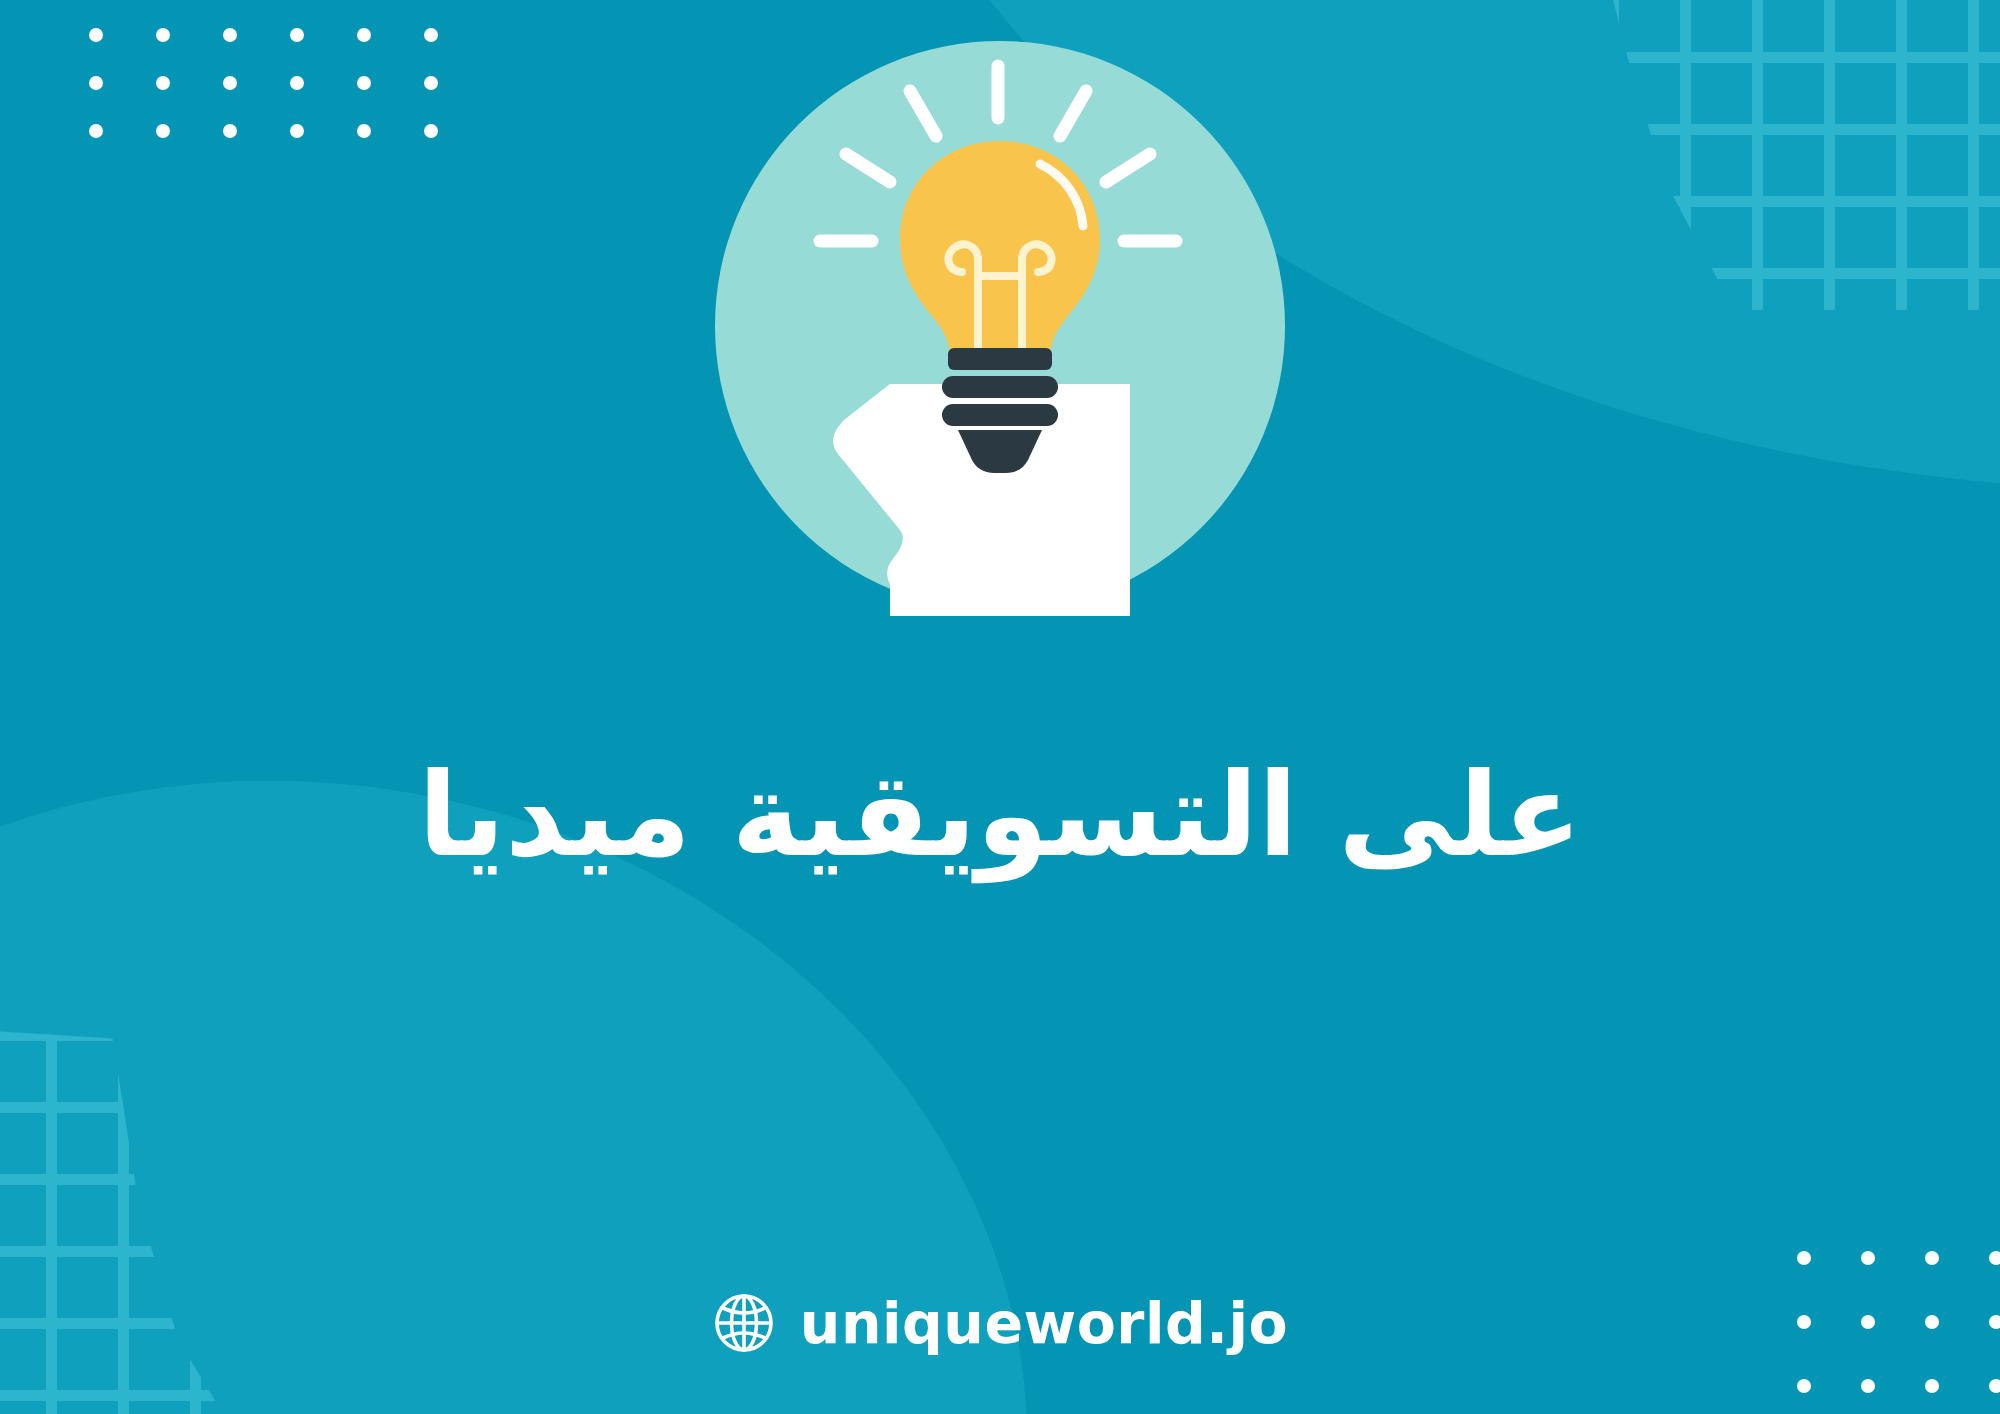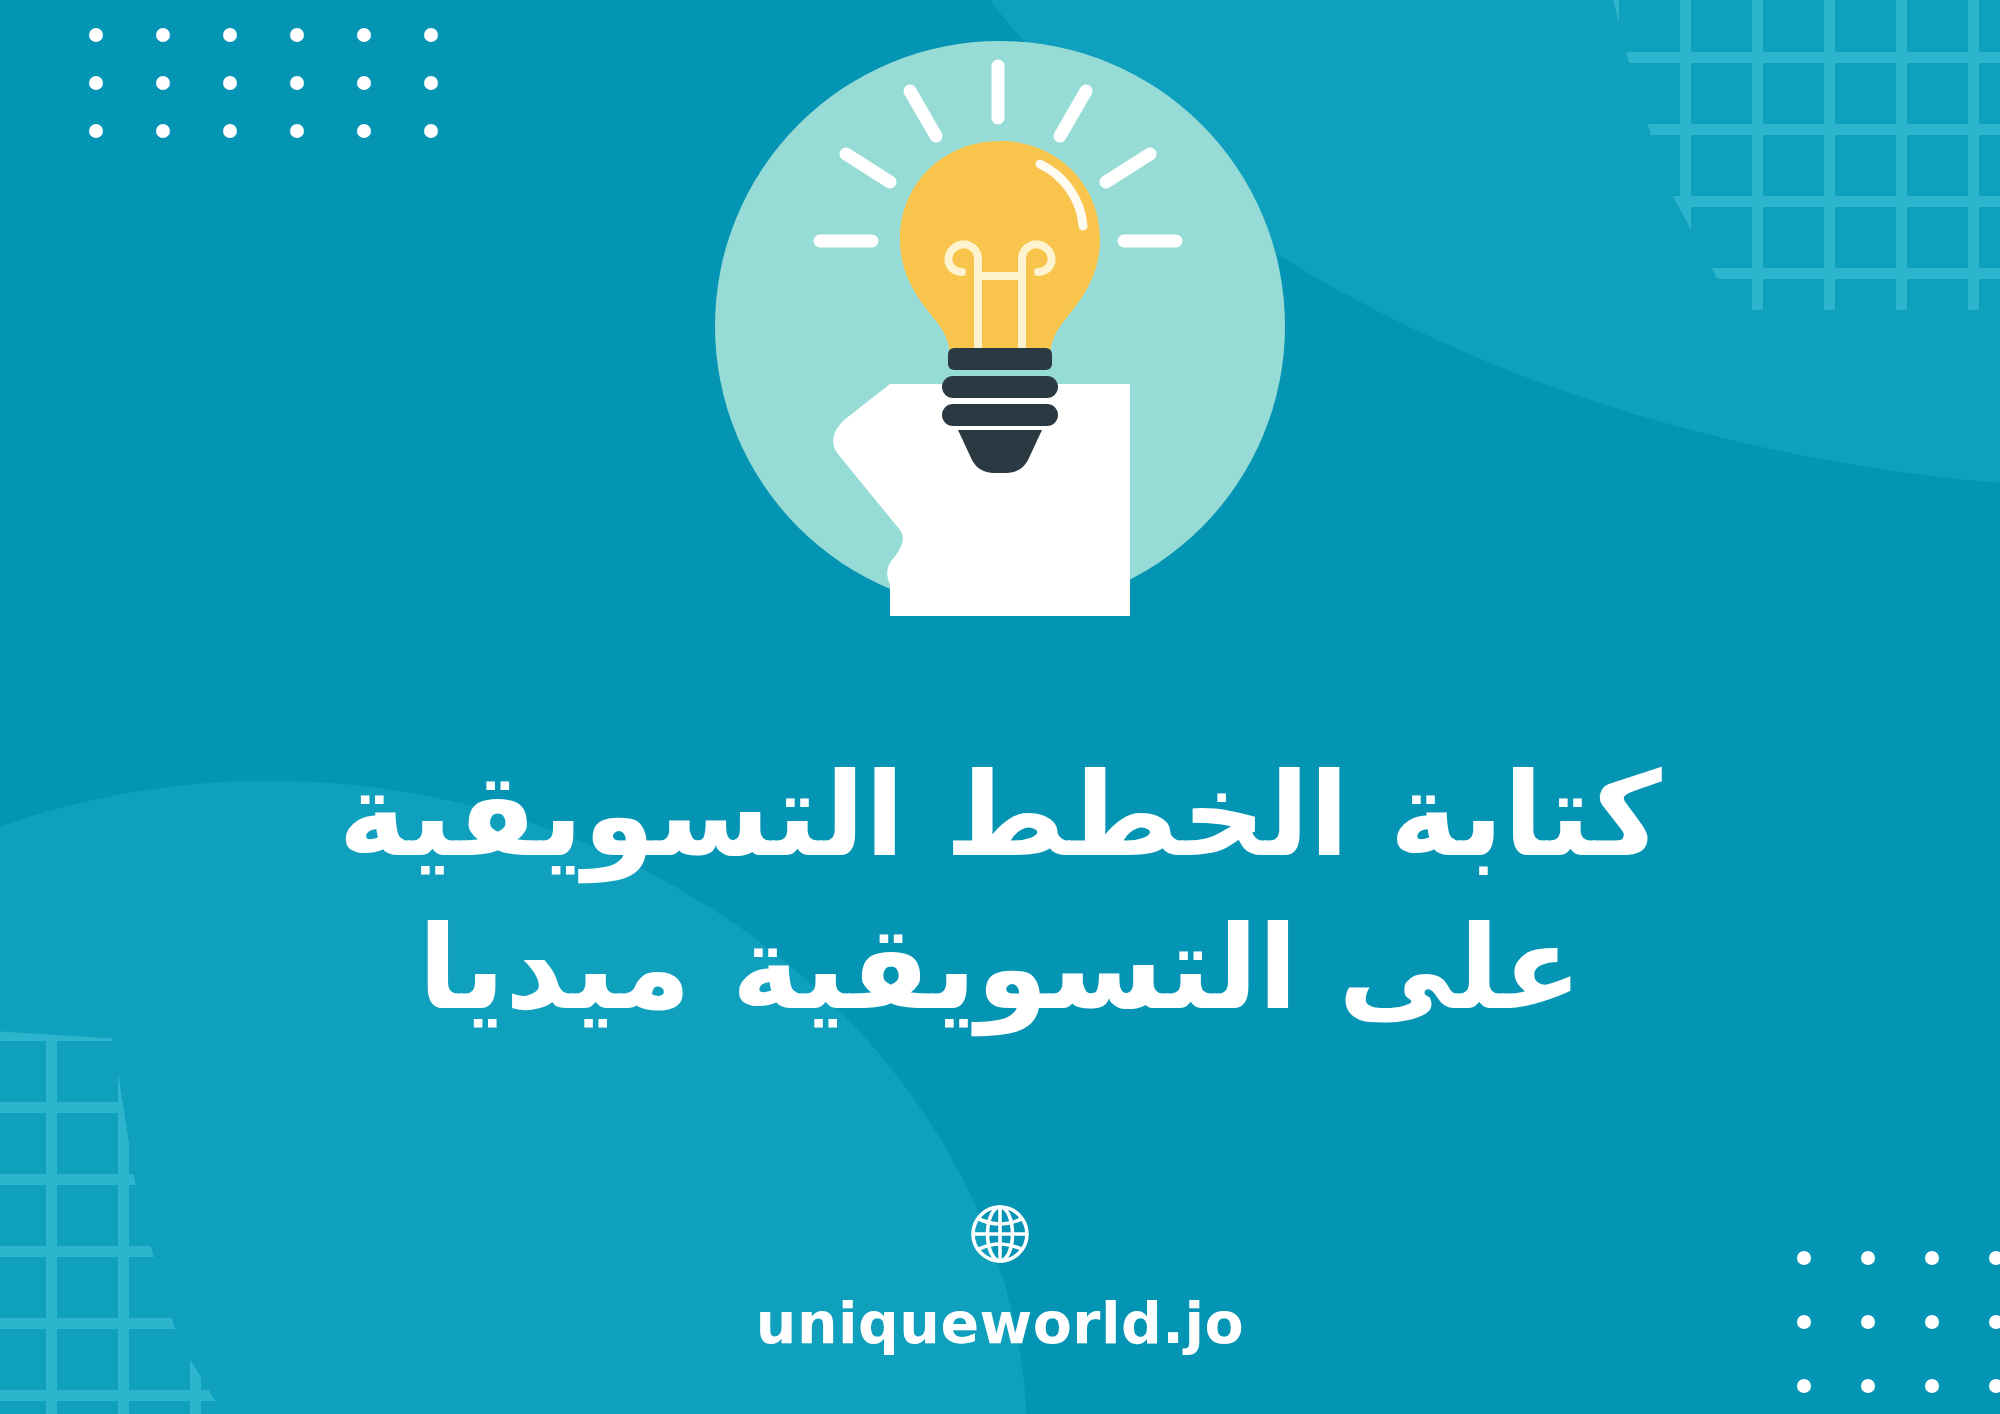--- a/index.html
+++ b/index.html
@@ -126,21 +126,20 @@
   #footer {
     position: absolute;
     bottom: 58px;
     left: 0;
     width: 100%;
     display: flex;
     align-items: center;
     justify-content: center;
     gap: 24px;
     direction: ltr;
-    flex-direction: column;
   }
   #globe-icon { width: 64px; height: 64px; flex: none; }
   #globe-icon svg { display: block; width: 100%; height: 100%; }
   #site-url {
     color: #ffffff;
     font-size: 57px;
     font-weight: 600;
     letter-spacing: 0.5px;
     font-family: "DejaVu Sans", "Liberation Sans", sans-serif;
   }
@@ -241,21 +240,20 @@
       <g fill="#2b3a42">
         <rect x="238" y="312" width="104" height="22" rx="6"></rect>
         <rect x="232" y="340" width="116" height="22" rx="11"></rect>
         <rect x="232" y="368" width="116" height="22" rx="11"></rect>
         <path d="M 248 394 L 332 394 L 318 424 C 314 432 306 437 296 437 L 284 437 C 274 437 266 432 262 424 Z"></path>
       </g>
     </svg>
   </div>
 
   <h1 id="headline">
-    <span class="headline-line">كتابة الخطط التسويقية</span>
     <span class="headline-line">على التسويقية ميديا</span>
   </h1>
 
   <div id="footer">
     <span id="globe-icon">
       <svg viewBox="0 0 64 64" xmlns="http://www.w3.org/2000/svg" fill="none" stroke="#ffffff" stroke-width="3.6">
         <circle cx="32" cy="32" r="27"></circle>
         <ellipse cx="32" cy="32" rx="12.5" ry="27"></ellipse>
         <line x1="32" y1="5" x2="32" y2="59"></line>
         <line x1="5" y1="32" x2="59" y2="32"></line>

